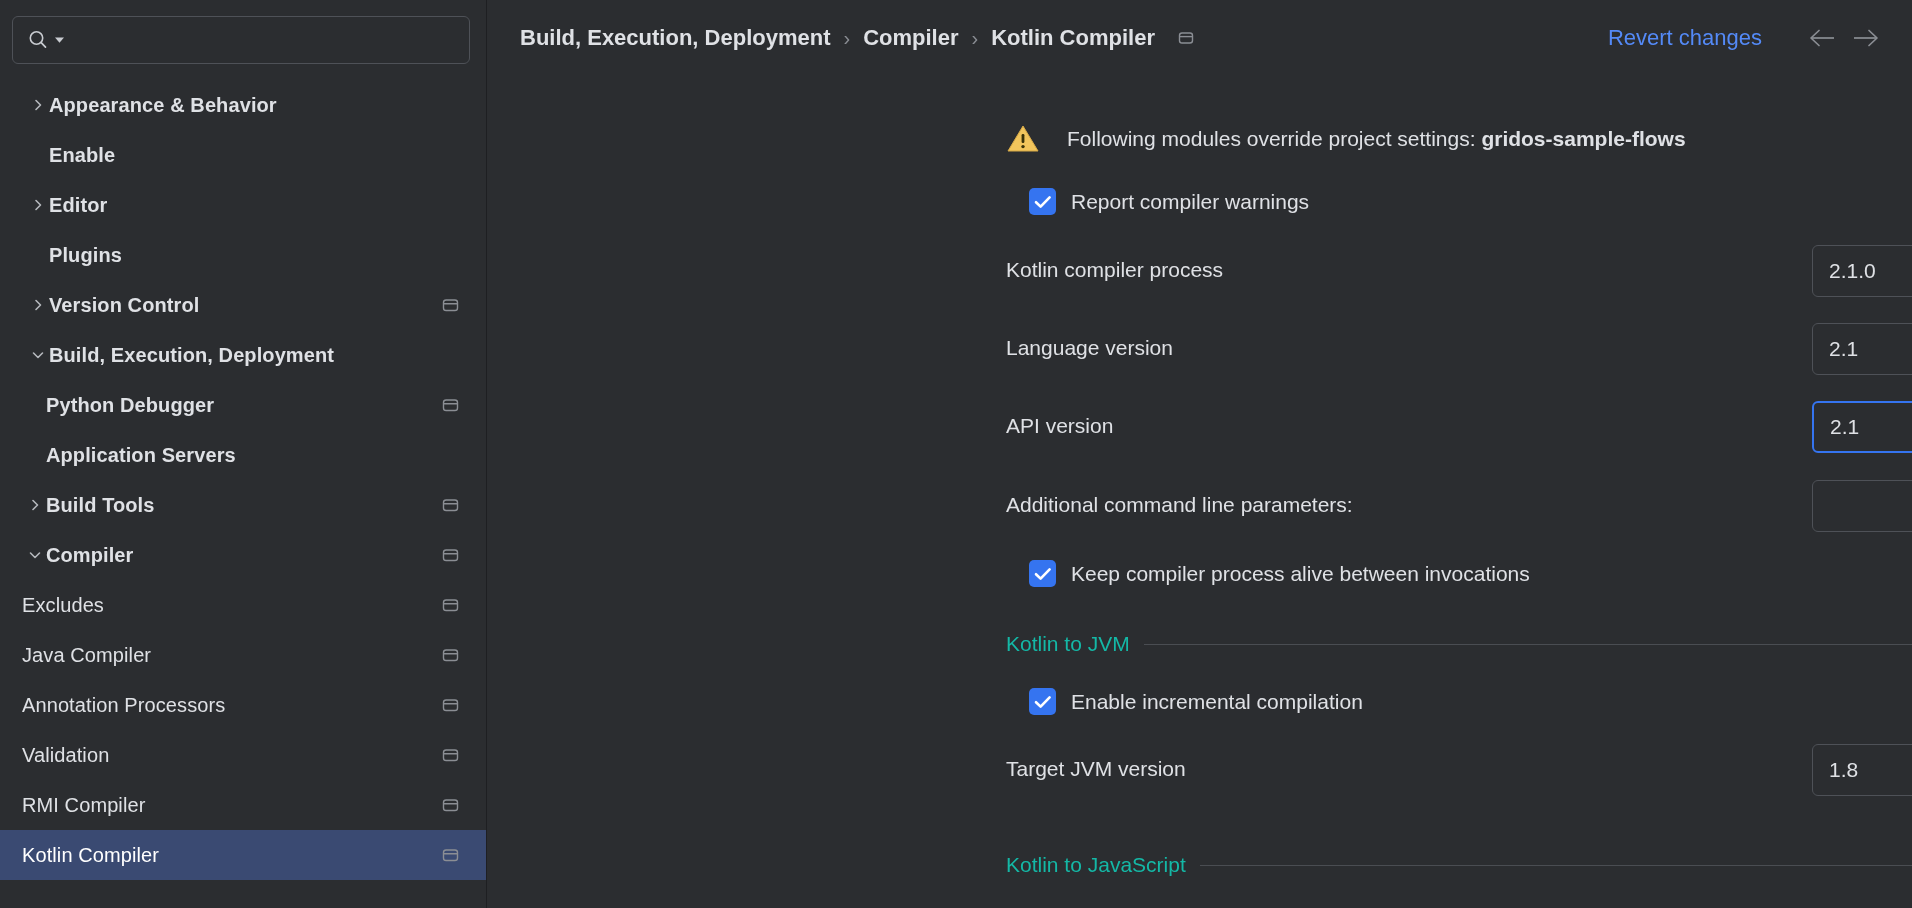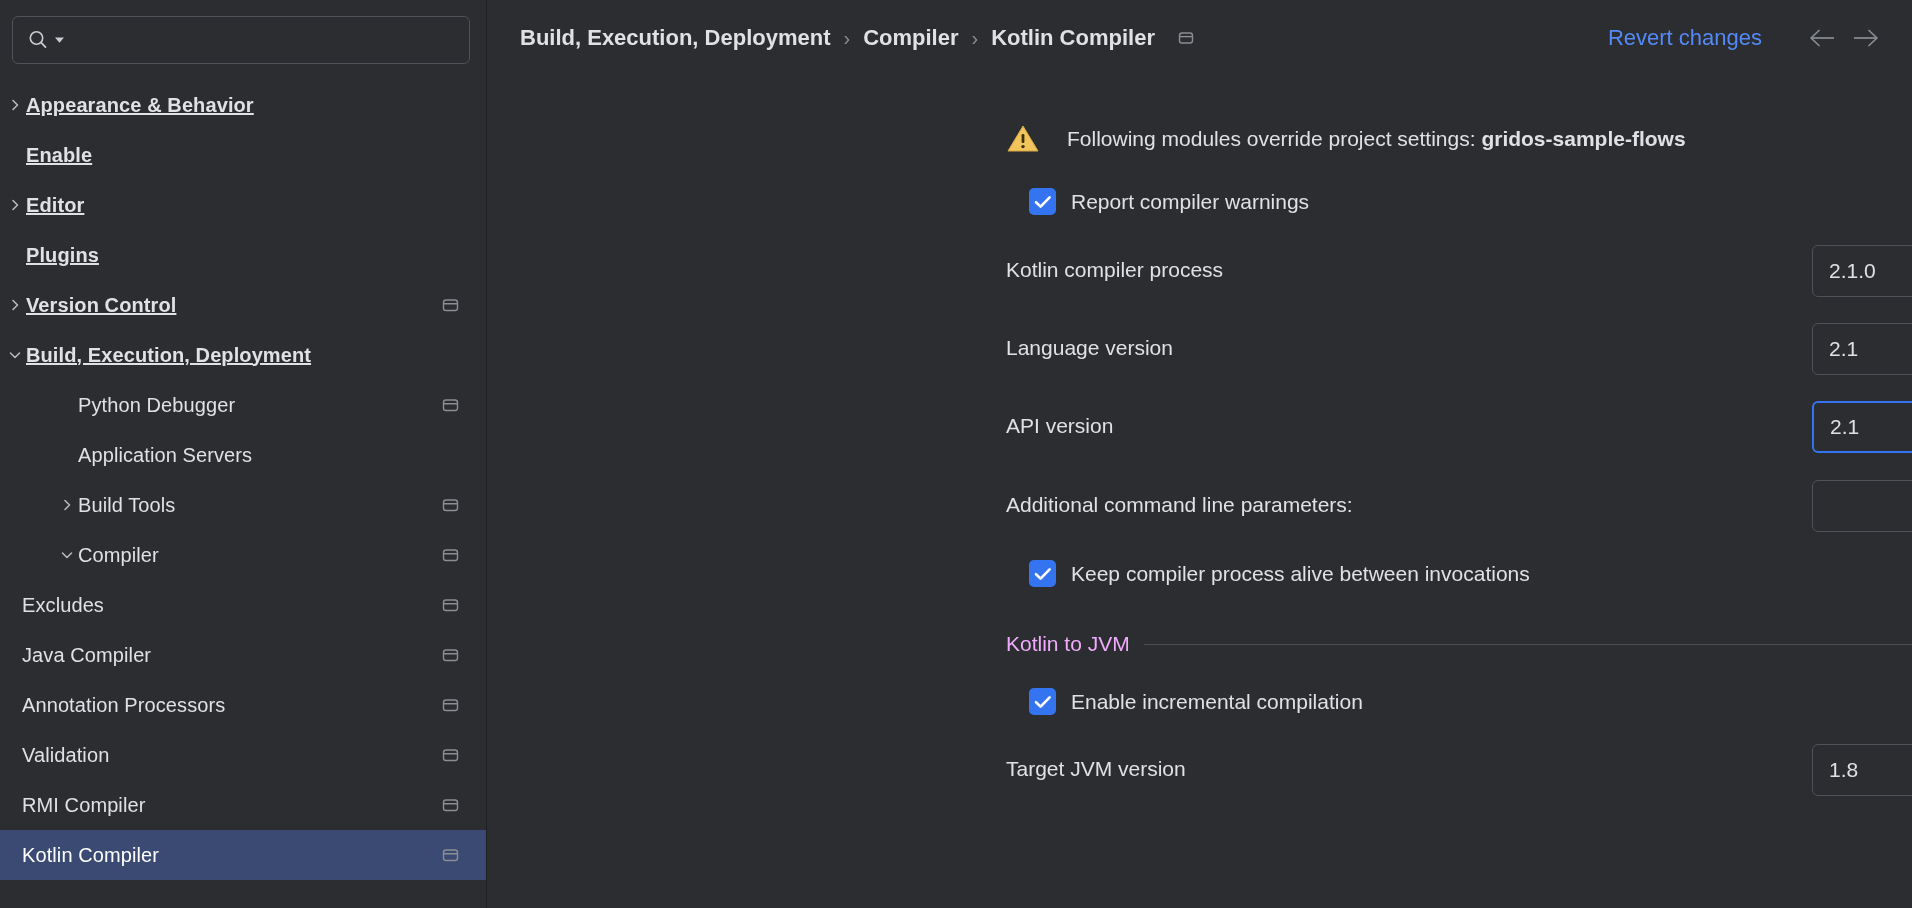--- a/index.html
+++ b/index.html
@@ -94,22 +94,22 @@
     position: absolute;
     right: 26px;
     top: 50%;
     transform: translateY(-50%);
     width: 19px;
     height: 19px;
   }
   .mod-icon svg { display: block; }
 
   
-  .lvl0 { padding-left: 4px; text-decoration: underline; }
-  .lvl1 { padding-left: 56px; }
+  .lvl0 { padding-left: 27px; }
+  .lvl1 { padding-left: 24px; font-weight: bold; }
   .lvl2 { }
 
   
   #main {
     flex: 1 1 auto;
     height: 908px;
     position: relative;
     background: #2b2d30;
     overflow: hidden;
   }
@@ -228,21 +228,21 @@
   .section {
     position: absolute;
     left: 519px;
     right: 0;
     display: flex;
     align-items: center;
     gap: 14px;
   }
   .section-title {
     font-size: 21px;
-    color: #f0abfc;
+    color: #14b8a6;
     white-space: nowrap;
     text-align: center;
   }
   .section-line {
     height: 1px;
     background: #4a4d52;
     flex: 1 1 auto;
   }
 
   .warn-tri { width: 34px; height: 34px; }
@@ -507,15 +507,19 @@
         <svg width="18" height="14" viewBox="0 0 18 14">
           <polyline points="2,7.2 6.6,11.6 15.6,2.4" fill="none" stroke="#ffffff" stroke-width="2.6" stroke-linecap="round" stroke-linejoin="round"></polyline>
         </svg>
       </span>
       <span class="cb-label">Enable incremental compilation</span>
     </div>
 
     <span class="abs row-label" style="left:519px; top:757px;">Target JVM version</span>
     <input class="field" style="top: 744px;" type="text" value="1.8">
 
+    <div class="section" style="top:853px;">
+      <span class="section-title">Kotlin to JavaScript</span>
+      <span class="section-line"></span>
+    </div>
 
   </div>
 </div>
 
 </body></html>

